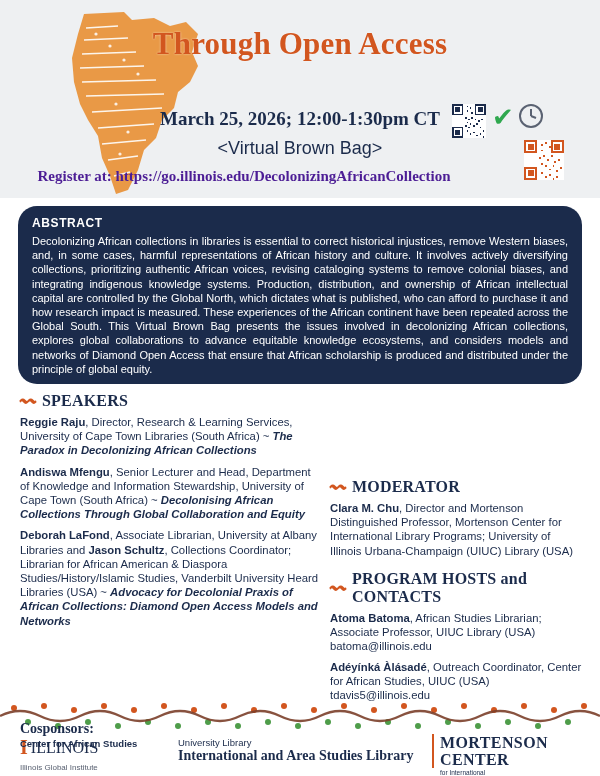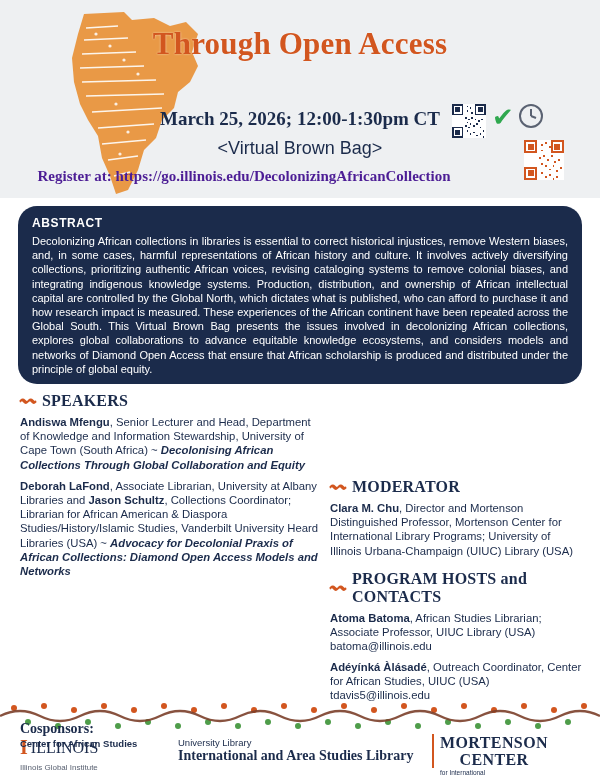--- a/index.html
+++ b/index.html
@@ -220,21 +220,20 @@
   .mortenson .m1 {
     font-family:"Liberation Serif", serif;
     font-weight:bold; font-size:16px; color:#1b2b4b; letter-spacing:0.4px;
     line-height:17px;
     text-align:right;
   }
   .mortenson .m2 {
     font-family:"Liberation Serif", serif;
     font-weight:bold; font-size:16px; color:#1b2b4b; letter-spacing:0.4px;
     line-height:17px;
-    text-align:center;
   }
   .mortenson .m3 {
     font-size:6.5px; color:#1b2b4b; line-height:8px; margin-top:1px;
   }
   .orange-rule {
     position:absolute; left:432px; top:0px; width:2px; height:34px;
     background:#d2561f;
   }
 </style>
 </head>
@@ -378,20 +377,23 @@
 </div>
 
 <div class="columns">
 
   <div class="col-left">
     <div class="section-head">
       <span class="squig">〰</span>
       <span class="txt">SPEAKERS</span>
     </div>
 
+    <div class="person">
+      <b>Reggie Raju</b><span>, Director, Research &amp; Learning Services, University of Cape Town Libraries (South Africa) ~ </span><i>The Paradox in Decolonizing African Collections</i>
+    </div>
 
     <div class="person">
       <b>Andiswa Mfengu</b><span>, Senior Lecturer and Head, Department of Knowledge and Information Stewardship, University of Cape Town (South Africa) ~ </span><i>Decolonising African Collections Through Global Collaboration and Equity</i>
     </div>
 
     <div class="person">
       <b>Deborah LaFond</b><span>, Associate Librarian, University at Albany Libraries and </span><b>Jason Schultz</b><span>, Collections Coordinator; Librarian for African American &amp; Diaspora Studies/History/Islamic Studies, Vanderbilt University Heard Libraries (USA) ~ </span><i>Advocacy for Decolonial Praxis of African Collections: Diamond Open Access Models and Networks</i>
     </div>
   </div>
 

